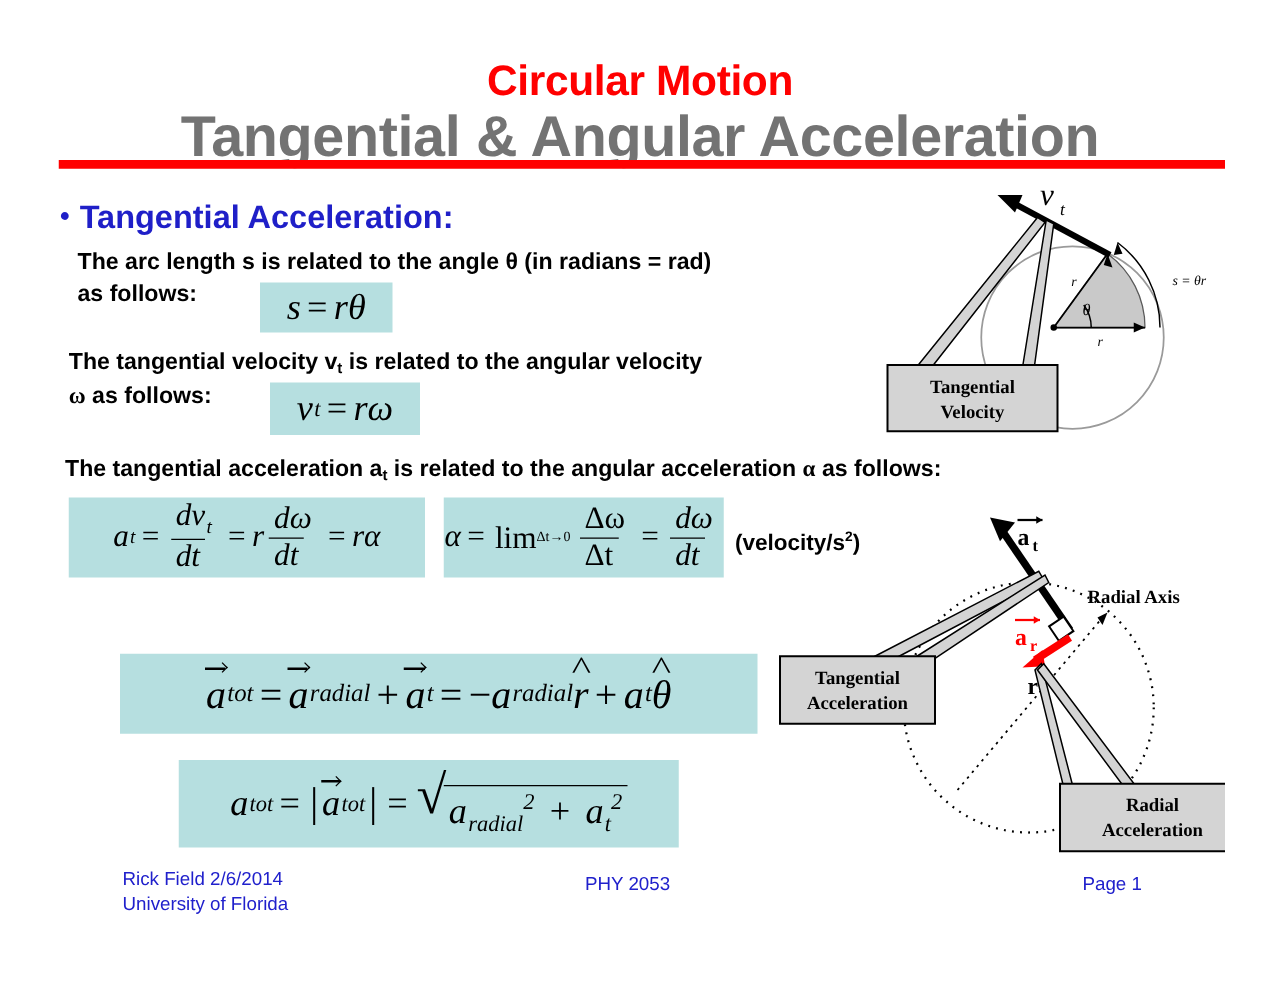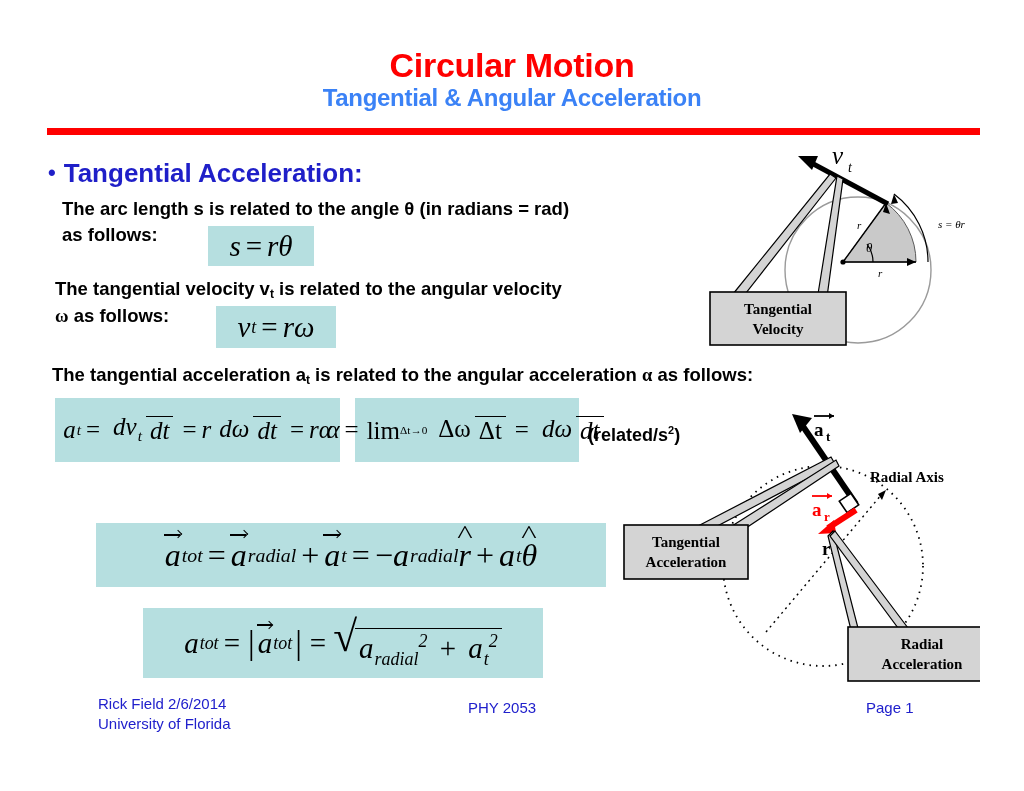--- a/index.html
+++ b/index.html
@@ -30,23 +30,23 @@
     color: #ff0000;
     letter-spacing: -0.3px;
     line-height: 1.05;
   }
   .title-sub {
     position: absolute;
     left: 0;
     top: 85px;
     width: 1024px;
     text-align: center;
-    font-size: 24px;
-    font-weight: bold;
-    color: #3b82f6;
+    font-size: 46px;
+    font-weight: bold;
+    color: #737373;
     letter-spacing: -0.3px;
     line-height: 1.05;
   }
   .rule {
     position: absolute;
     left: 47px;
     top: 128px;
     width: 935px;
     height: 7px;
     background: #ff0000;
@@ -112,22 +112,22 @@
   .sp {
     font-style: italic;
     font-size: 0.62em;
     vertical-align: 0.62em;
   }
   .gk { font-family: "Liberation Serif", serif; font-style: italic; }
 
   
   .frac {
     display: inline-flex;
-    flex-direction: row;
-    align-items: center;
+    flex-direction: column;
+    align-items: flex-start;
     vertical-align: middle;
     margin: 0 4px;
     line-height: 1.05;
   }
   .frac .num { padding: 0 4px 1px 4px; }
   .frac .den {
     padding: 1px 4px 0 4px;
     border-top: 1.6px solid #000;
   }
   
@@ -291,21 +291,21 @@
       <span class="den"><span class="gk" style="font-style:normal">Δt</span></span>
     </span>
     <span class="op">=</span>
     <span class="frac">
       <span class="num"><span class="mi">d</span><span class="gk">ω</span></span>
       <span class="den"><span class="mi">d</span><span class="mi">t</span></span>
     </span>
   </div>
 
   <div class="note" style="left:588px; top:424px;">
-    <span>(related/s</span><sup>2</sup><span>)</span>
+    <span>(velocity/s</span><sup>2</sup><span>)</span>
   </div>
 
 
   <div class="eq" style="left:96px; top:523px; width:510px; height:64px; font-size:32px;">
     <span class="vecwrap"><span class="vec">a</span></span>
       <span class="sb">tot</span>
     <span class="op">=</span>
     <span class="vecwrap"><span class="vec">a</span></span>
       <span class="sb">radial</span>
     <span class="op">+</span>

